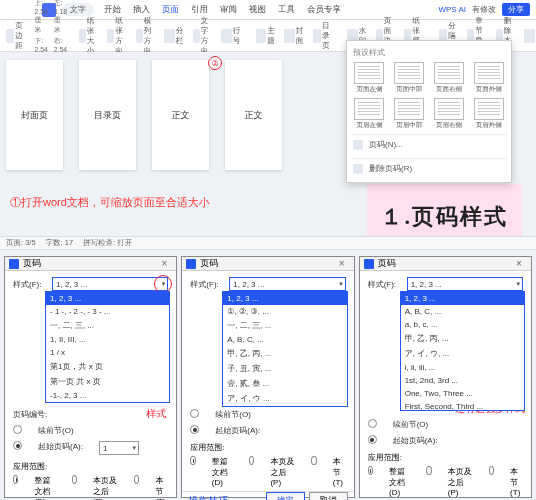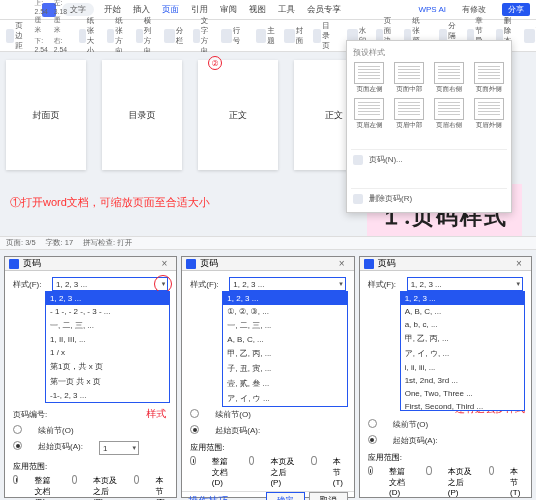--- a/index.html
+++ b/index.html
@@ -4,41 +4,41 @@
 <style>
   * { box-sizing: border-box; margin: 0; padding: 0; }
   body { font-family: "Microsoft YaHei", sans-serif; font-size: 9px; background: #eef1f5; width: 536px; height: 500px; overflow: hidden; position: relative; }
   
   .menubar { display: flex; align-items: center; height: 20px; background: #fff; padding: 0 6px; gap: 10px; border-bottom: 1px solid #ddd; }
   .menubar-left { display: flex; gap: 6px; align-items: center; padding-left: 36px; }
   .menu-logo { width: 14px; height: 14px; background: #4a6cf7; border-radius: 2px; }
   .tab-pill { background: #eef1f5; border-radius: 9px; padding: 1px 8px; font-size: 8px; color: #555; }
   .menu-tabs { display: flex; gap: 12px; font-size: 8.5px; color: #444; }
   .menu-tab.active { color: #2456f0; font-weight: 500; }
-  .menu-right { margin-left: auto; display: flex; gap: 16px; font-size: 8px; color: #555; align-items: center; }
+  .menu-right { margin-left: auto; display: flex; gap: 6px; font-size: 8px; color: #555; align-items: center; }
   .ai-badge { color: #2456f0; }
   .share-btn { background: #2456f0; color: #fff; padding: 1px 6px; border-radius: 2px; }
 
   .ribbon { display: flex; align-items: center; height: 32px; background: #fff; padding: 0 6px; gap: 6px; border-bottom: 1px solid #ddd; font-size: 7.5px; color: #555; }
   .rib-group { display: flex; flex-direction: row; align-items: center; gap: 1px; }
   .rib-icon { width: 14px; height: 14px; background: #e3e7ef; border-radius: 2px; }
   .rib-sep { width: 1px; height: 22px; background: #e0e0e0; }
 
   .canvas-area { position: relative; height: 128px; background: #eef1f5; padding: 8px 6px; display: flex; gap: 16px; }
-  .page { width: 80px; height: 110px; background: #fff; box-shadow: 0 1px 3px rgba(0,0,0,.15); display: flex; align-items: center; justify-content: center; font-size: 9px; color: #333; position: relative; }
+  .page { width: 57px; height: 110px; background: #fff; box-shadow: 0 1px 3px rgba(0,0,0,.15); display: flex; align-items: center; justify-content: center; font-size: 9px; color: #333; position: relative; }
   .ann-circle { position: absolute; border: 1.5px solid #e23; border-radius: 50%; width: 14px; height: 14px; font-size: 8px; color: #e23; display: flex; align-items: center; justify-content: center; background: rgba(255,255,255,.6); }
 
   .dropdown-panel { position: absolute; right: 24px; top: 40px; width: 166px; background: #fff; border: 1px solid #ccc; box-shadow: 0 2px 8px rgba(0,0,0,.2); padding: 4px; z-index: 5; }
   .dp-title { font-size: 8px; color: #888; padding: 2px 2px 4px; }
   .dp-grid { display: grid; grid-template-columns: repeat(4, 1fr); gap: 3px; }
   .dp-cell { display: flex; flex-direction: column; align-items: center; gap: 1px; }
   .dp-thumb { width: 30px; height: 22px; border: 1px solid #bbb; background: #fff; position: relative; }
   .dp-thumb.lines::after { content:""; position:absolute; left:3px; right:3px; top:3px; bottom:3px; background: repeating-linear-gradient(#ccc,#ccc 1px,transparent 1px,transparent 3px); }
   .dp-label { font-size: 6.5px; color: #555; white-space: nowrap; }
-  .dp-row { display: flex; align-items: center; gap: 6px; padding: 4px 2px; font-size: 8px; color: #555; border-top: 1px solid #eee; margin-top: 19px; }
+  .dp-row { display: flex; align-items: center; gap: 6px; padding: 4px 2px; font-size: 8px; color: #555; border-top: 1px solid #eee; margin-top: 4px; }
   .dp-icon { width: 10px; height: 10px; background: #e3e7ef; border-radius: 2px; }
 
   .hint-text { position: absolute; left: 10px; top: 195px; font-size: 11px; color: #f33; }
   .big-label { position: absolute; right: 14px; top: 184px; background: #ffdff0; padding: 18px 14px; font-size: 22px; font-family: serif; font-weight: 600; color: #222; letter-spacing: 2px; }
 
   .statusbar { position: absolute; left: 0; right: 0; top: 236px; height: 14px; background: #f7f8fa; border-top: 1px solid #ddd; border-bottom: 1px solid #ddd; font-size: 7.5px; color: #666; display: flex; align-items: center; padding: 0 6px; gap: 10px; }
 
   .dialogs { position: absolute; left: 0; right: 0; top: 254px; bottom: 0; display: flex; gap: 4px; padding: 2px 4px; }
   .dlg { flex: 1; background: #fff; border: 1px solid #888; display: flex; flex-direction: column; position: relative; }
   .dlg-title { height: 18px; background: #f4f4f4; border-bottom: 1px solid #ccc; display: flex; align-items: center; padding: 0 4px; font-size: 9px; gap: 4px; }

